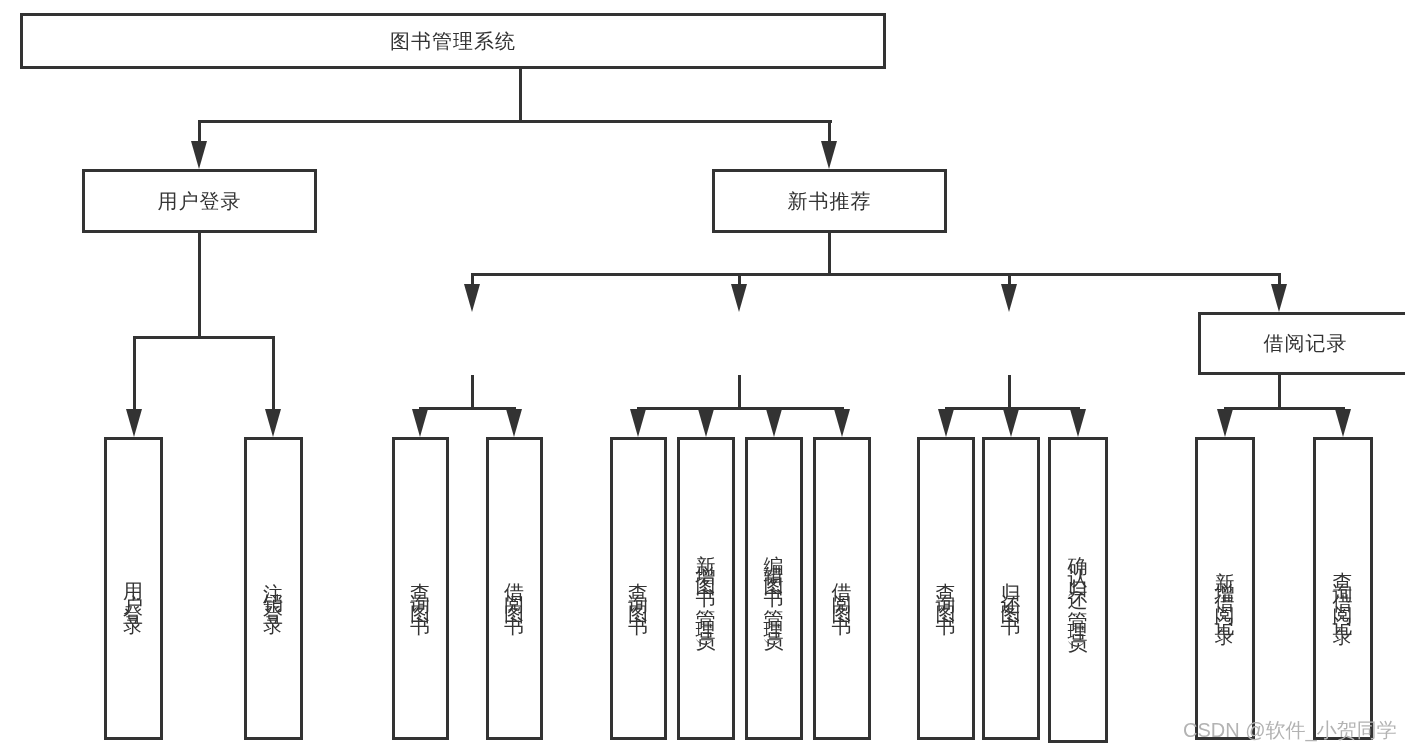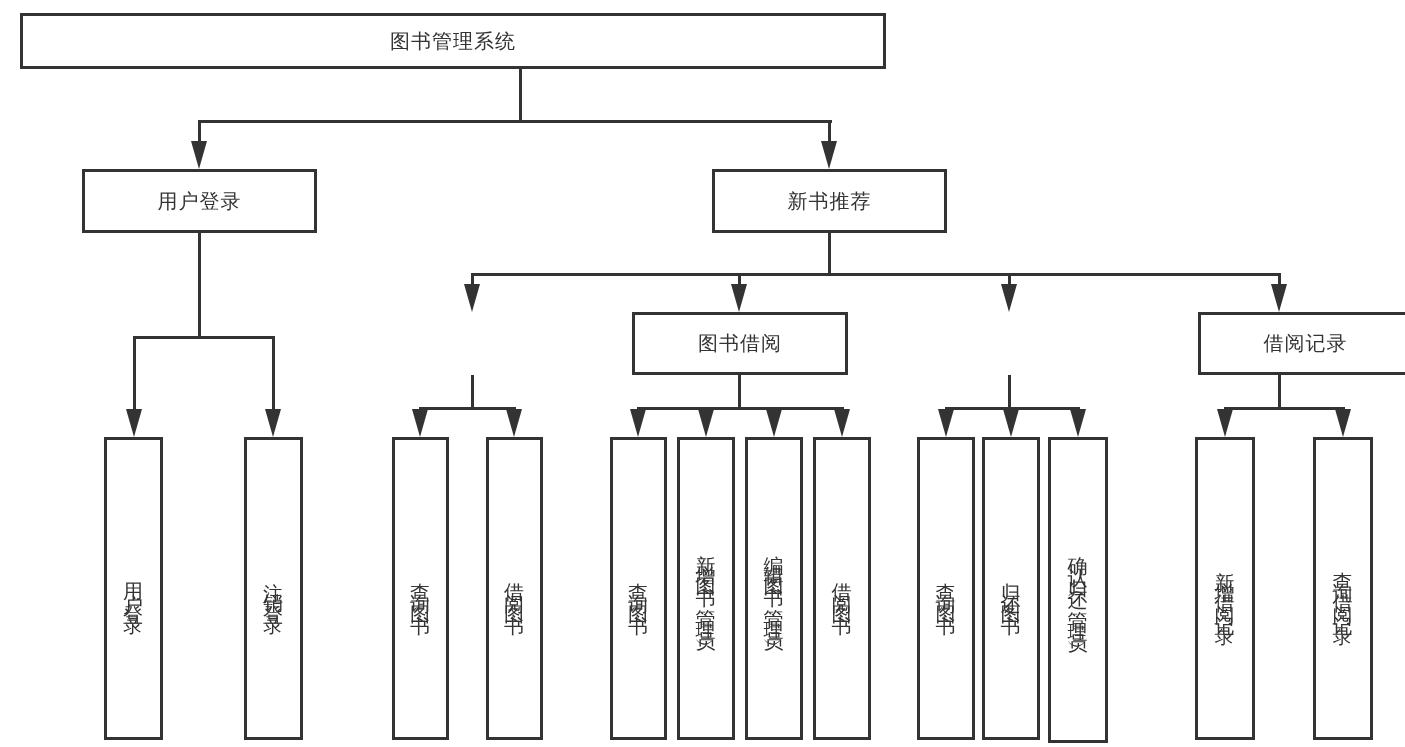--- a/index.html
+++ b/index.html
@@ -86,23 +86,20 @@
     <span>图书管理系统</span>
   </div>
 
   <div class="node" style="left:82px;top:169px;width:235px;height:64px">
     <span>用户登录</span>
   </div>
   <div class="node" style="left:712px;top:169px;width:235px;height:64px">
     <span>新书推荐</span>
   </div>
 
-  <div class="node" style="left:632px;top:312px;width:216px;height:63px">
-    <span>图书借阅</span>
-  </div>
   <div class="node" style="left:1198px;top:312px;width:215px;height:63px">
     <span>借阅记录</span>
   </div>
 
   <div class="node leaf" style="left:104px;top:437px;width:59px;height:303px">
     <span>用户登录</span>
   </div>
   <div class="node leaf" style="left:244px;top:437px;width:59px;height:303px">
     <span>注销登录</span>
   </div>
@@ -137,14 +134,15 @@
     <span>确认归还（管理员）</span>
   </div>
 
   <div class="node leaf" style="left:1195px;top:437px;width:60px;height:303px">
     <span>新增借阅记录</span>
   </div>
   <div class="node leaf" style="left:1313px;top:437px;width:60px;height:303px">
     <span>查询借阅记录</span>
   </div>
 
+  <div class="watermark">CSDN @软件_小贺同学</div>
 
 </div>
 
 </body></html>

